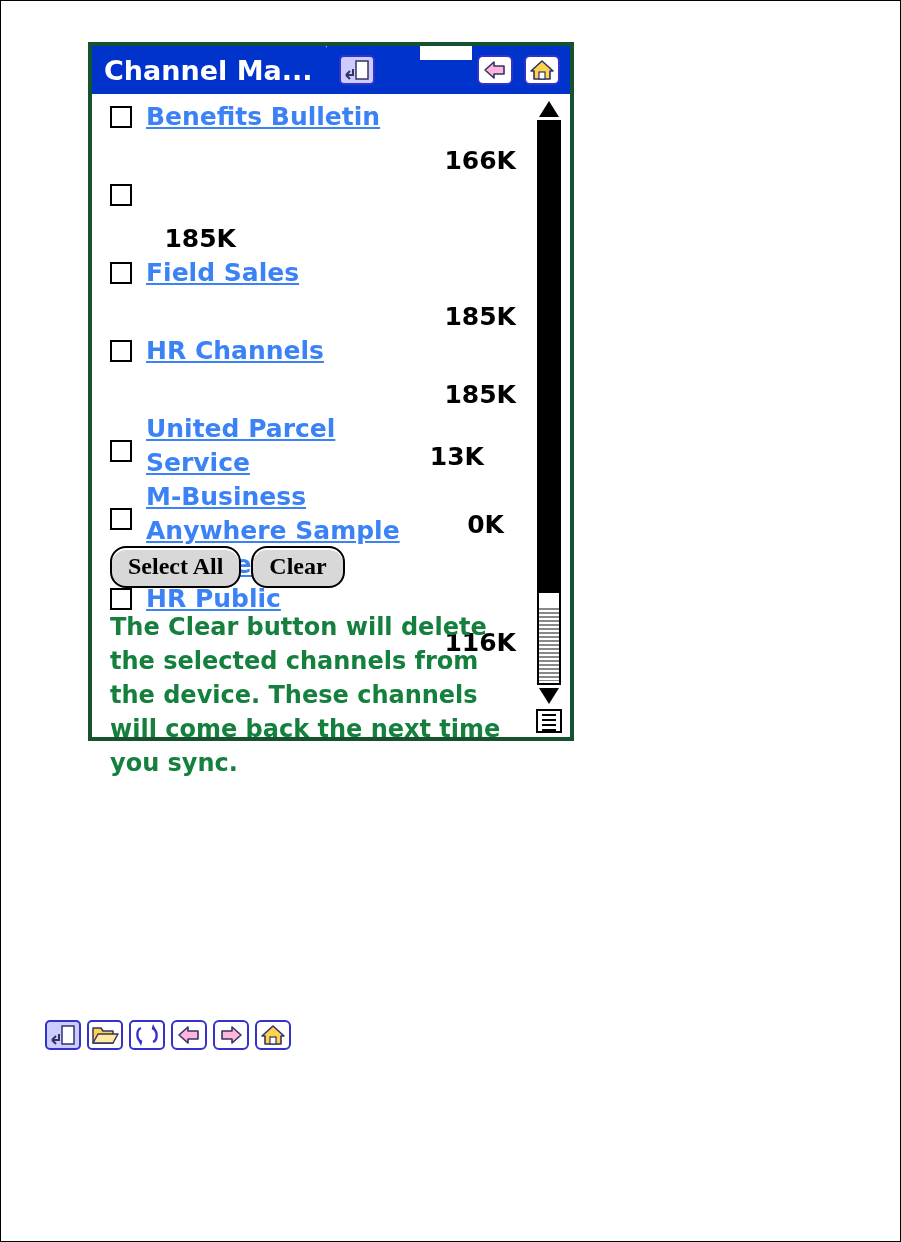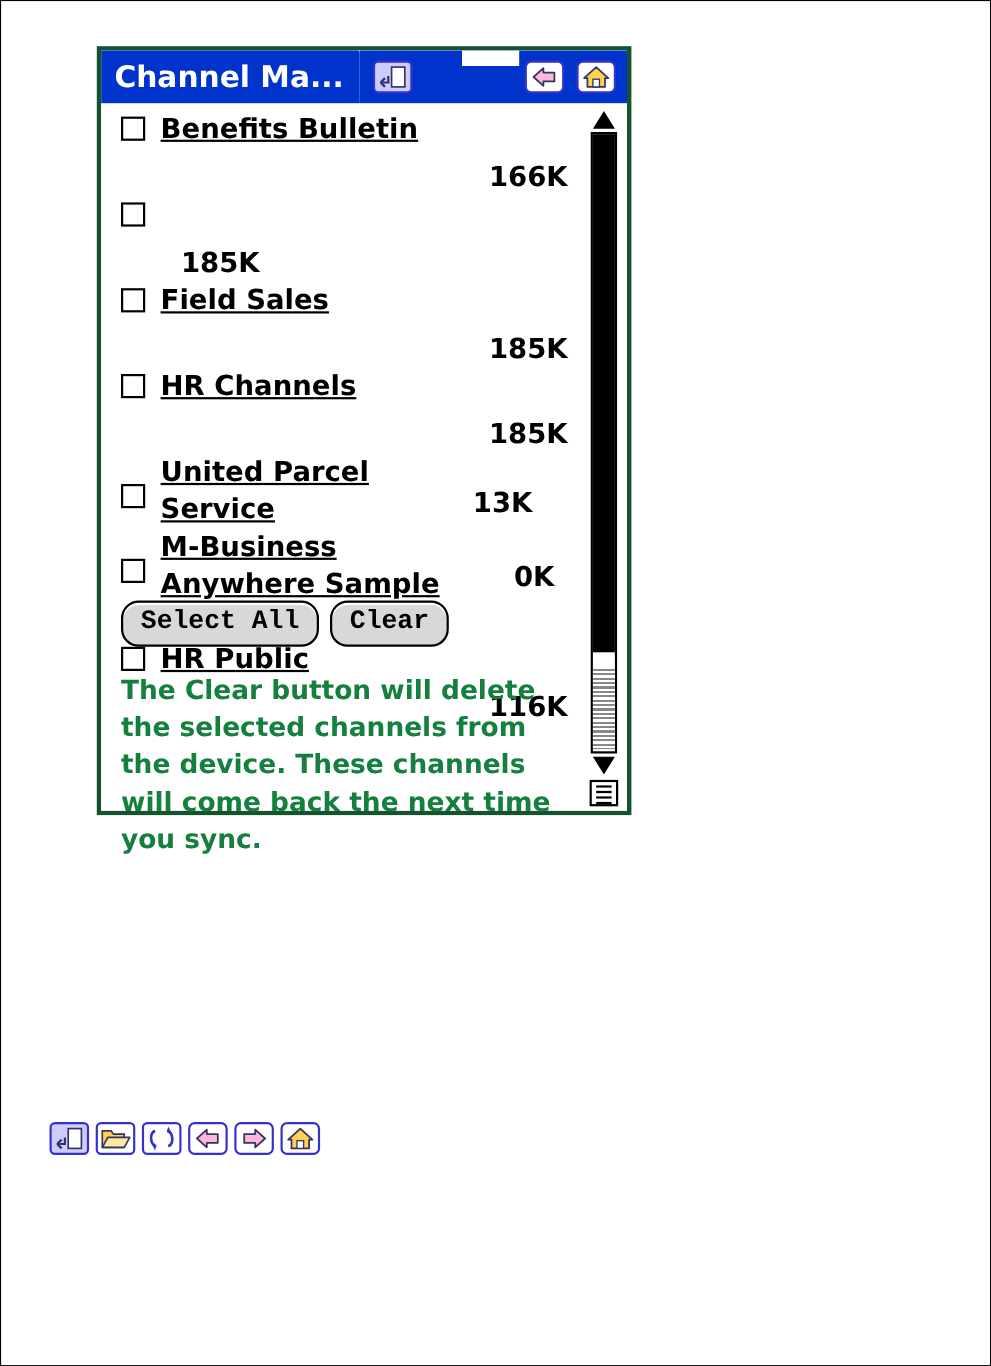--- a/index.html
+++ b/index.html
@@ -115,21 +115,21 @@
     box-sizing: border-box;
     background: #fff;
     flex: 0 0 auto;
     margin-top: 6px;
     margin-right: 14px;
   }
   .row.multi .cb { margin-top: 28px; }
   .row.multi3 .cb { margin-top: 28px; }
   .name {
     flex: 1 1 auto;
-    color: #000000;
+    color: #3b82f6;
     text-decoration: underline;
     font-size: 25px;
     font-weight: bold;
     line-height: 34px;
     font-family: "DejaVu Sans", sans-serif;
     padding-right: 8px;
   }
   .size {
     flex: 0 0 auto;
     width: 90px;
@@ -150,21 +150,21 @@
     top: 452px;
     display: flex;
     gap: 10px;
   }
   .btn {
     border: 2px solid #000;
     border-radius: 16px;
     background: #d8d8d8;
     font-size: 24px;
     font-weight: bold;
-    font-family: Liberation Mono, monospace;
+    font-family: Liberation Serif, serif;
     color: #000;
     padding: 4px 16px 6px 16px;
     line-height: 28px;
     box-shadow: inset 0 2px 0 #ffffff;
   }
 
   
   .helptext {
     position: absolute;
     left: 18px;

